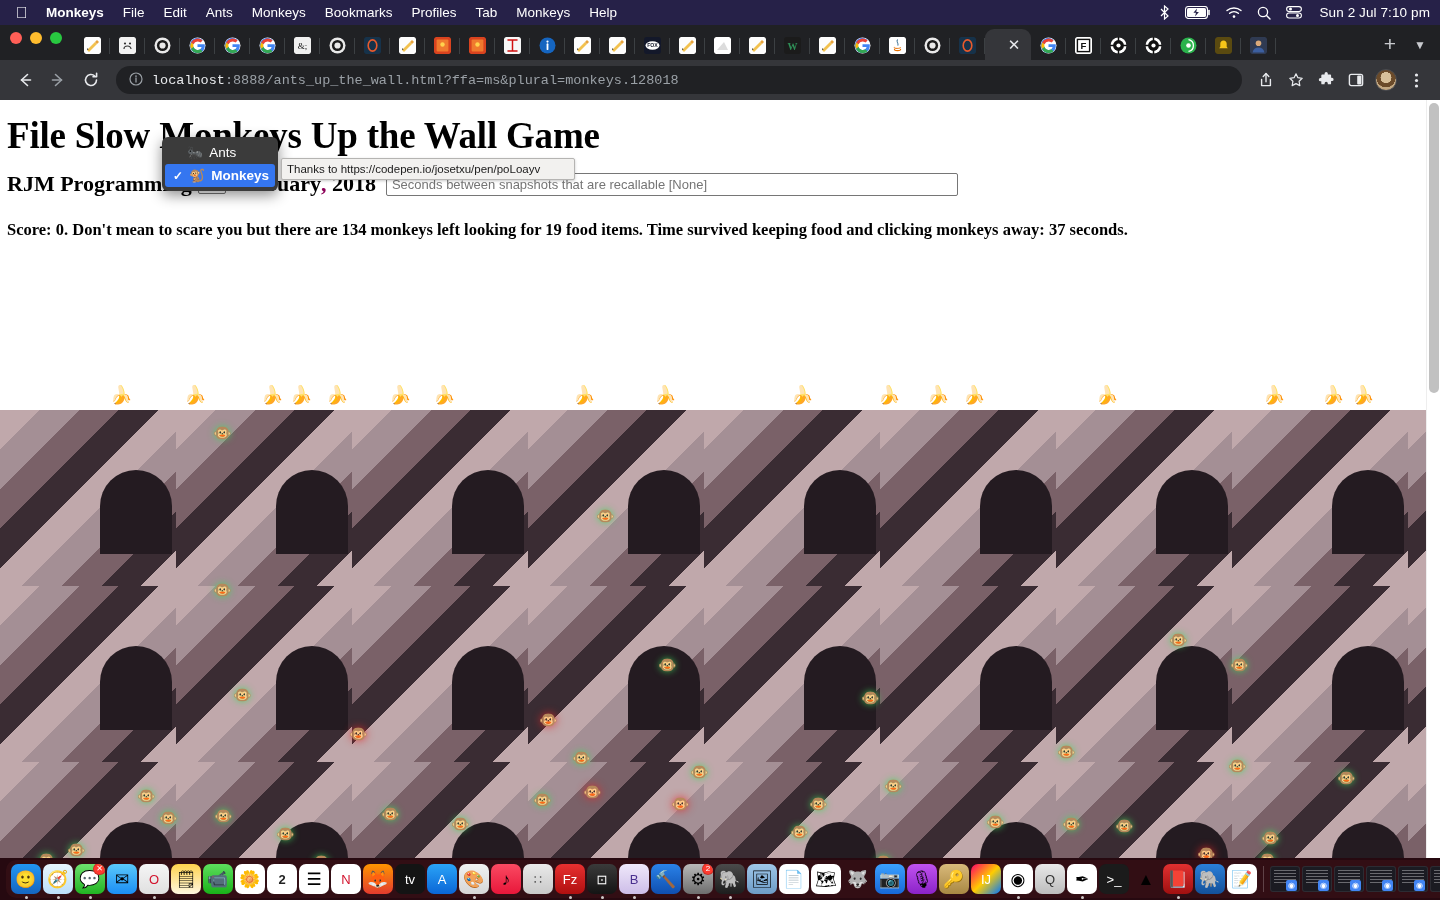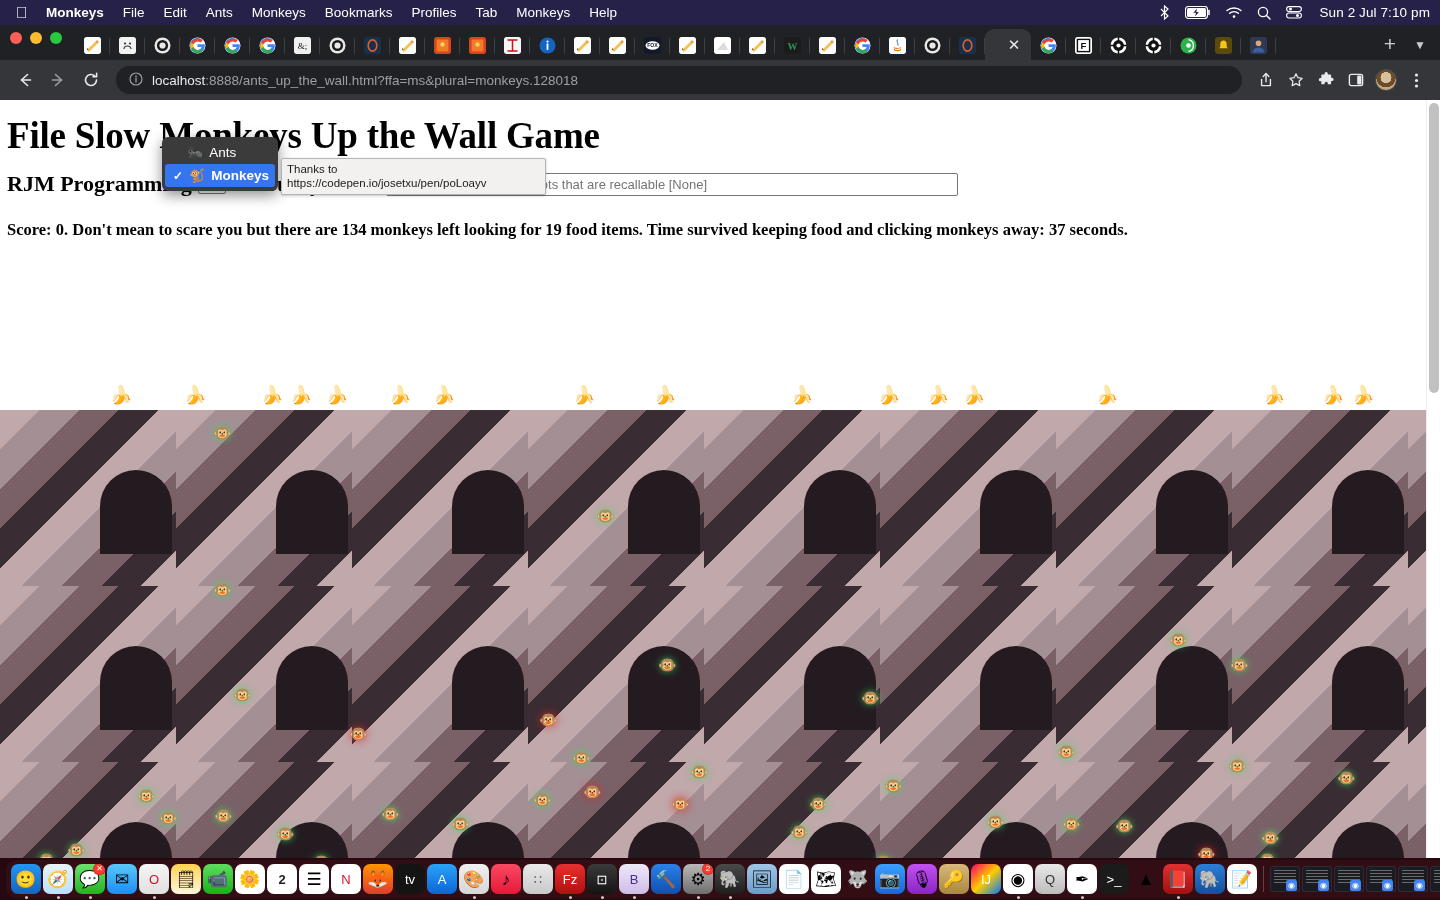--- a/index.html
+++ b/index.html
@@ -69,21 +69,21 @@
   #toolbar {
     height: 40px; background: #35363a;
     display: flex; align-items: center; padding: 0 10px; gap: 3px;
   }
   .navbtn { width: 30px; height: 30px; display:flex; align-items:center; justify-content:center; color: #e8eaed; }
   #omnibox {
     flex: 1; height: 28px; background: #202124; border-radius: 14px;
     display: flex; align-items: center; padding: 0 13px; margin: 0 7px;
     font-size: 13.5px; color: #9aa0a6; gap: 9px; min-width: 0;
   }
-  #omnibox .urltext { white-space: nowrap; overflow: hidden; text-overflow: ellipsis; }
+  #omnibox .urltext { white-space: nowrap; overflow: hidden; text-overflow: ellipsis; font-family: Liberation Mono, monospace; }
   #omnibox .urltext b { color: #e8eaed; font-weight: normal; }
   .tb-right { display: flex; align-items: center; gap: 2px; }
   .tb-ico { width: 28px; height: 28px; display:flex; align-items:center; justify-content:center; color:#e8eaed;}
   .avatar {
     width: 22px; height: 22px; border-radius: 50%;
     background: radial-gradient(circle at 50% 38%, #d8c09a 0 34%, #6b4b2a 35% 60%, #c3a882 61% 100%);
     border: 1px solid #4a4b4f;
   }
 
   
@@ -182,21 +182,21 @@
     display: flex; align-items: center; gap: 6px;
     height: 23px; padding: 0 8px;
   }
   #dropdown .opt .check { width: 11px; font-size: 12px; color: #fff; }
   #dropdown .opt.sel { background: #3576f0; font-weight: bold; border-radius: 3px; margin: 0 3px; }
   #dropdown .opt .emj { font-size: 13px; }
 
   
   #tooltip {
     position: absolute; left: 281px; top: 133px;
-    width: 265px; background: #f2f1ef;
+    width: 294px; background: #f2f1ef;
     border: 1px solid #b5b4b2;
     border-radius: 2px;
     font-size: 11.5px; color: #1a1a1a;
     padding: 3px 5px; line-height: 1.25;
     z-index: 45;
     box-shadow: 0 1px 3px rgba(0,0,0,.22);
   }
 
   
   #dock {

